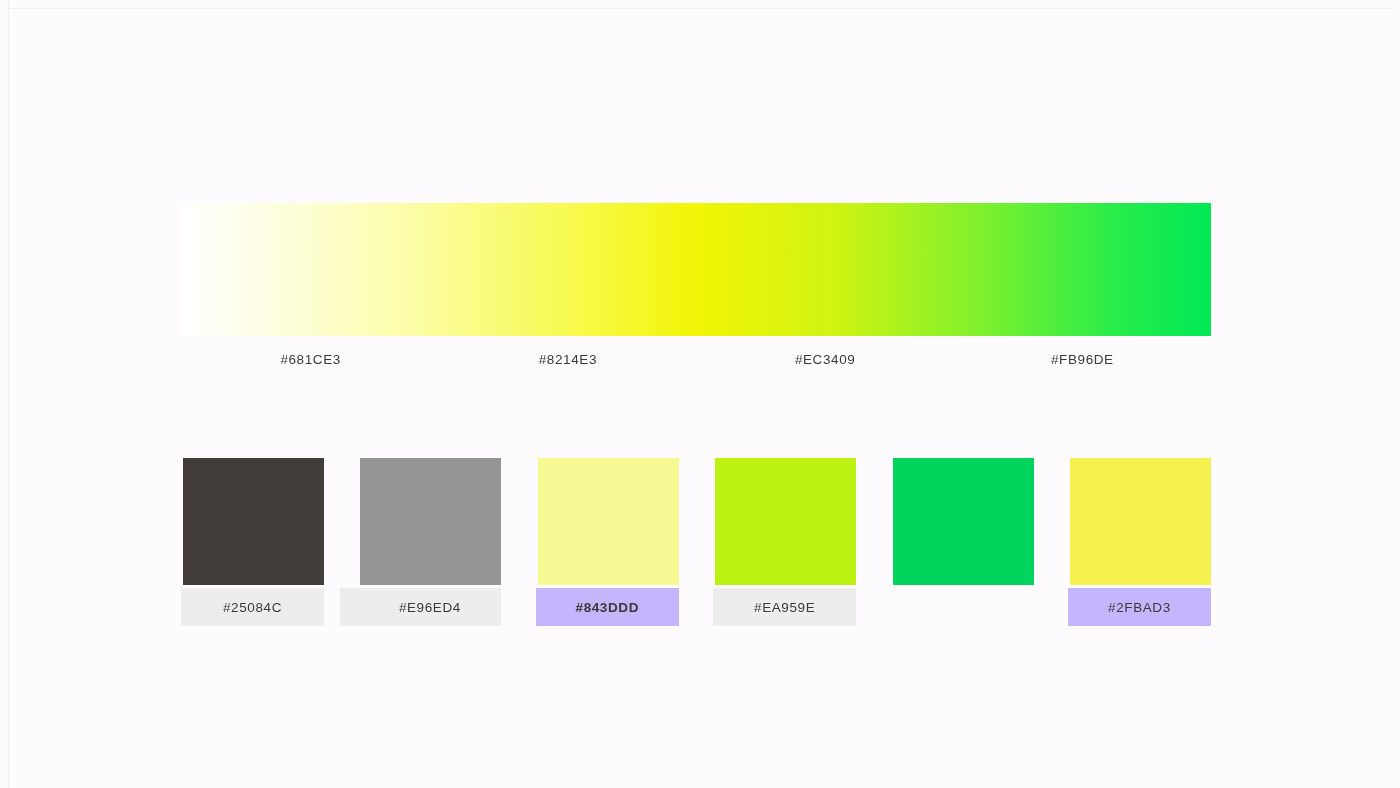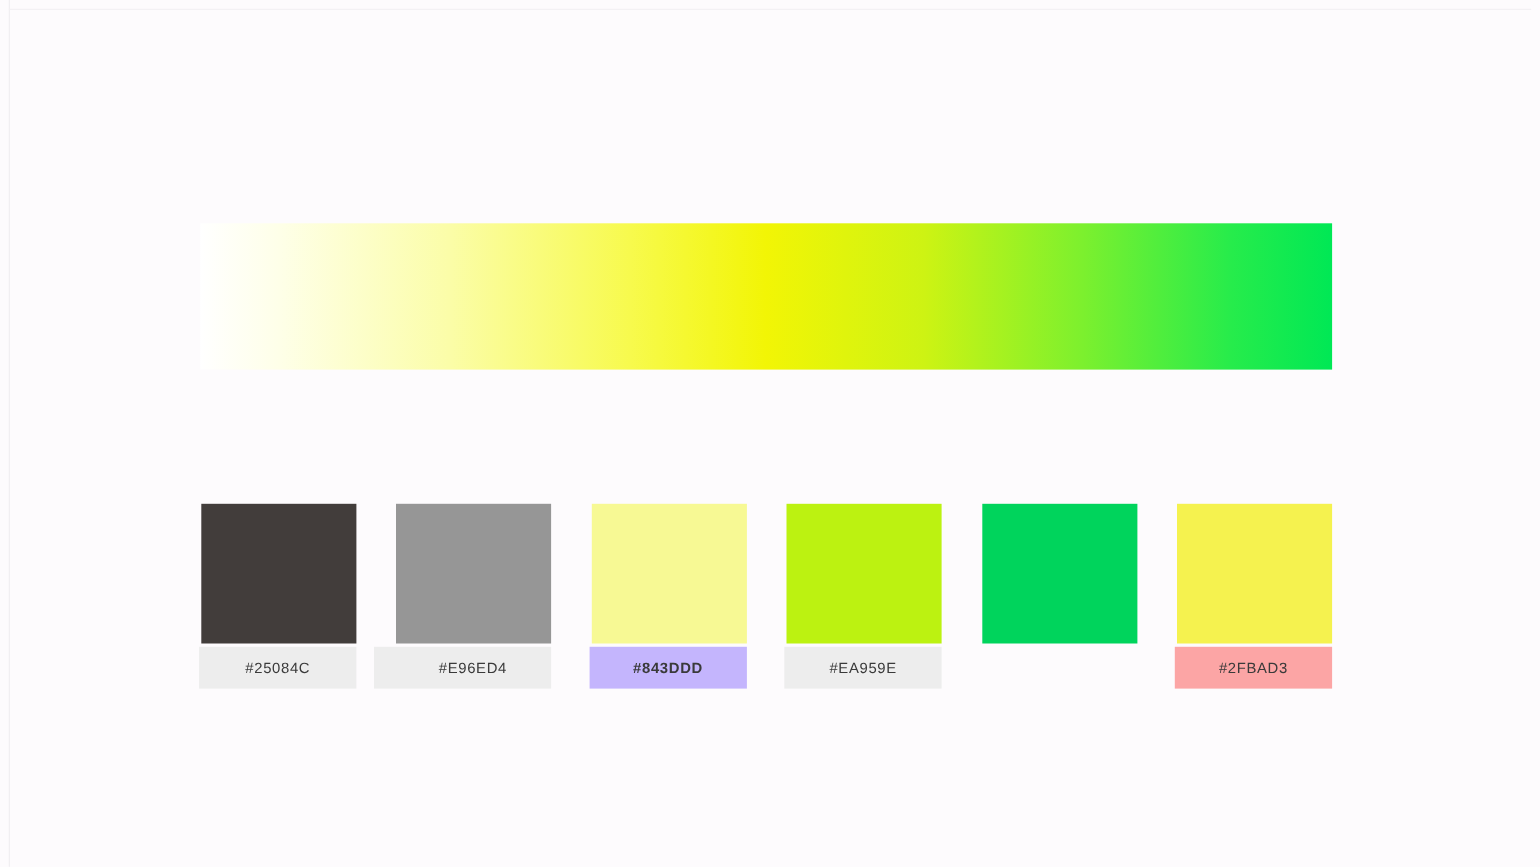--- a/index.html
+++ b/index.html
@@ -107,20 +107,26 @@
 
 <div id="canvas" style="background: rgb(253, 251, 253);">
 
   <div id="edge-left"></div>
   <div id="edge-top"></div>
 
   <div id="gradient-section">
 
     <div id="gradient-bar" style="background: linear-gradient(to right, rgb(255, 255, 255) 0%, rgb(254, 255, 232) 7%, rgb(251, 253, 168) 22%, rgb(247, 250, 77) 38%, rgb(242, 245, 5) 50%, rgb(205, 243, 19) 64%, rgb(124, 240, 46) 78%, rgb(39, 236, 75) 91%, rgb(0, 232, 85) 100%);"></div>
 
+    <div id="gradient-labels">
+      <div class="gradient-label" style="left: 0px; color: rgb(58, 58, 58);">#681CE3</div>
+      <div class="gradient-label" style="left: 257.25px; color: rgb(58, 58, 58);">#8214E3</div>
+      <div class="gradient-label" style="left: 514.5px; color: rgb(58, 58, 58);">#EC3409</div>
+      <div class="gradient-label" style="left: 771.75px; color: rgb(58, 58, 58);">#FB96DE</div>
+    </div>
 
   </div>
 
   <div id="swatch-row">
 
     <div class="swatch-cell">
       <div class="swatch-chip" style="background: rgb(66, 61, 59);"></div>
       <div class="swatch-caption" style="background: rgb(237, 237, 237); color: rgb(58, 58, 58);">#25084C</div>
     </div>
 
@@ -138,18 +144,18 @@
       <div class="swatch-chip" style="background: rgb(188, 242, 17);"></div>
       <div class="swatch-caption" style="background: rgb(237, 237, 237); color: rgb(58, 58, 58);">#EA959E</div>
     </div>
 
     <div class="swatch-cell">
       <div class="swatch-chip" style="background: rgb(0, 212, 92);"></div>
     </div>
 
     <div class="swatch-cell">
       <div class="swatch-chip" style="background: rgb(245, 242, 79);"></div>
-      <div class="swatch-caption" style="background: #fca5a5; color: rgb(58, 58, 58);">#2FBAD3</div>
+      <div class="swatch-caption" style="background: #c4b5fd; color: rgb(58, 58, 58);">#2FBAD3</div>
     </div>
 
   </div>
 
 </div>
 
 </body></html>

